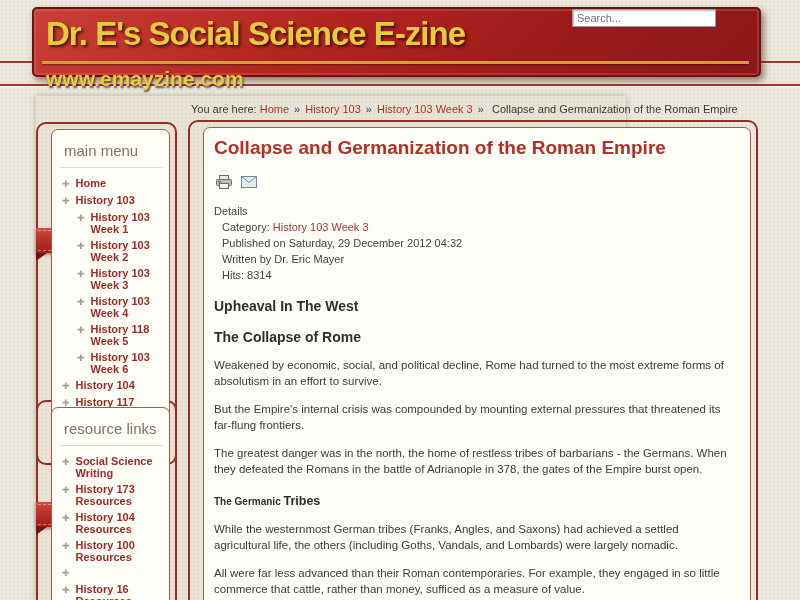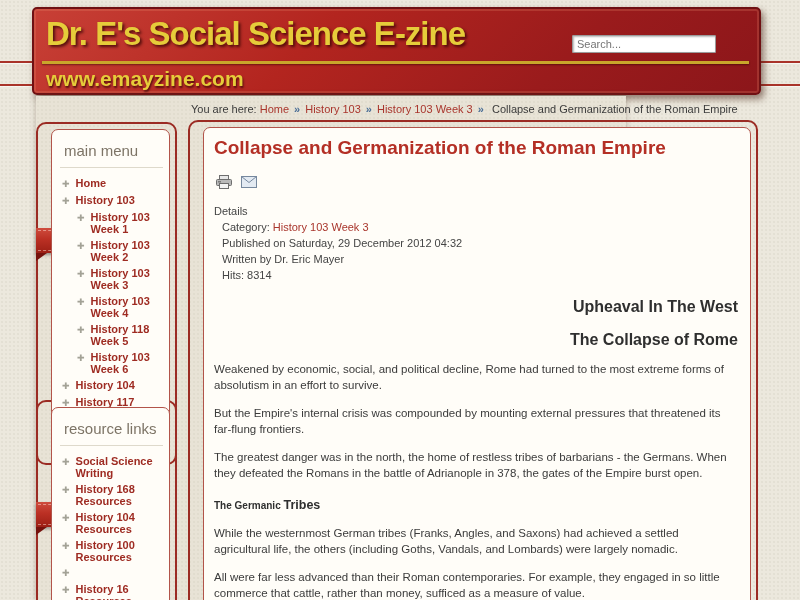--- a/index.html
+++ b/index.html
@@ -14,42 +14,42 @@
     background-image:radial-gradient(rgba(120,110,90,0.07) 1px, transparent 1px);
     background-size:4px 4px;
   }
   
   .redline { position:absolute; left:0; width:800px; height:2px;
     background:#a93329; box-shadow:0 1px 0 rgba(255,255,255,.6); z-index:1; }
   .line1 { top:61px; } .line2 { top:84px; }
 
   
   .banner {
-    position:absolute; left:32px; top:7px; width:729px; height:88px; z-index:2;
+    position:absolute; left:32px; top:7px; width:729px; height:70px; z-index:2;
     border:2px solid #6f1013; border-radius:5px;
     background:linear-gradient(135deg,#c84036 0%,#b3251f 38%,#9a1b1c 72%,#8c161a 100%);
     box-shadow:3px 4px 7px rgba(70,35,20,.55), inset 0 0 0 2px rgba(235,150,120,.22);
   }
   .site-title {
     position:absolute; left:12px; top:6px;
     font-size:33px; font-weight:bold; letter-spacing:-1px; color:#e6cc3a;
     text-shadow:2px 2px 3px rgba(45,0,0,.75);
     white-space:nowrap;
   }
   .banner-rule {
     position:absolute; left:8px; right:10px; top:52px; height:3px;
     background:#c9a62b; box-shadow:0 1px 2px rgba(40,0,0,.5);
   }
   .site-url {
     position:absolute; left:12px; top:58px;
     font-size:21px; font-weight:bold; color:#e6cc3a;
     text-shadow:1px 2px 2px rgba(45,0,0,.7);
   }
   .search-input {
-    position:absolute; left:538px; top:26px; width:144px; height:18px;
+    position:absolute; left:538px; top:0; width:144px; height:18px;
     border:1px solid #9b9b9b; background:#fff; border-radius:1px;
     font-family:"Liberation Sans", sans-serif; font-size:11px; color:#333;
     padding:0 4px; box-shadow:inset 1px 1px 2px rgba(0,0,0,.28);
   }
 
   
   .wrapper {
     position:absolute; left:36px; top:96px; width:590px; height:504px; z-index:2;
     background:#e8e3d6;
     background-image:radial-gradient(rgba(120,110,90,0.06) 1px, transparent 1px);
@@ -104,21 +104,21 @@
   .article-title { font-size:19px; font-weight:bold; color:#b42f25; margin:2px 0 0 0; }
   .icon-row { margin:16px 0 2px 2px; display:flex; gap:9px; align-items:center; }
   .icon-btn { cursor:pointer; display:inline-block; line-height:0; }
   .details { margin-top:14px; font-size:11px; color:#444; line-height:16px; }
   .details .dline { padding-left:8px; }
   .details .dlabel0 { padding-left:0; }
   .cat-link { color:#a9352c; text-decoration:none; cursor:pointer; }
 
   .article-body { margin-top:6px; }
   .article-body .bh {
-    font-size:16px; font-weight:bold; color:#2f2f2f; margin:15px 0 0 0;text-align:right;
+    font-size:14px; font-weight:bold; color:#2f2f2f; margin:15px 0 0 0;
   }
   .article-body p {
     font-size:11.5px; color:#3b3b3b; line-height:16px; margin:12px 0 0 0;
   }
   .article-body .bh-mix { margin:14px 0 0 0; font-weight:bold; color:#2f2f2f; }
   .bh-mix .small { font-size:10px; }
   .bh-mix .big { font-size:12.5px; }
 
   
   .ribbon {
@@ -219,21 +219,21 @@
     <div class="redbox side-box resource-box">
       <div class="inner-panel">
         <div class="side-title">resource links</div>
         <div id="resource-links-list">
             <div class="menu-item">
               <span class="menu-bullet">✚</span>
               <a class="menu-link">Social Science Writing</a>
             </div>
             <div class="menu-item">
               <span class="menu-bullet">✚</span>
-              <a class="menu-link">History 168 Resources</a>
+              <a class="menu-link">History 173 Resources</a>
             </div>
             <div class="menu-item">
               <span class="menu-bullet">✚</span>
               <a class="menu-link">History 104 Resources</a>
             </div>
             <div class="menu-item">
               <span class="menu-bullet">✚</span>
               <a class="menu-link">History 100 Resources</a>
             </div>
             <div class="menu-item">

